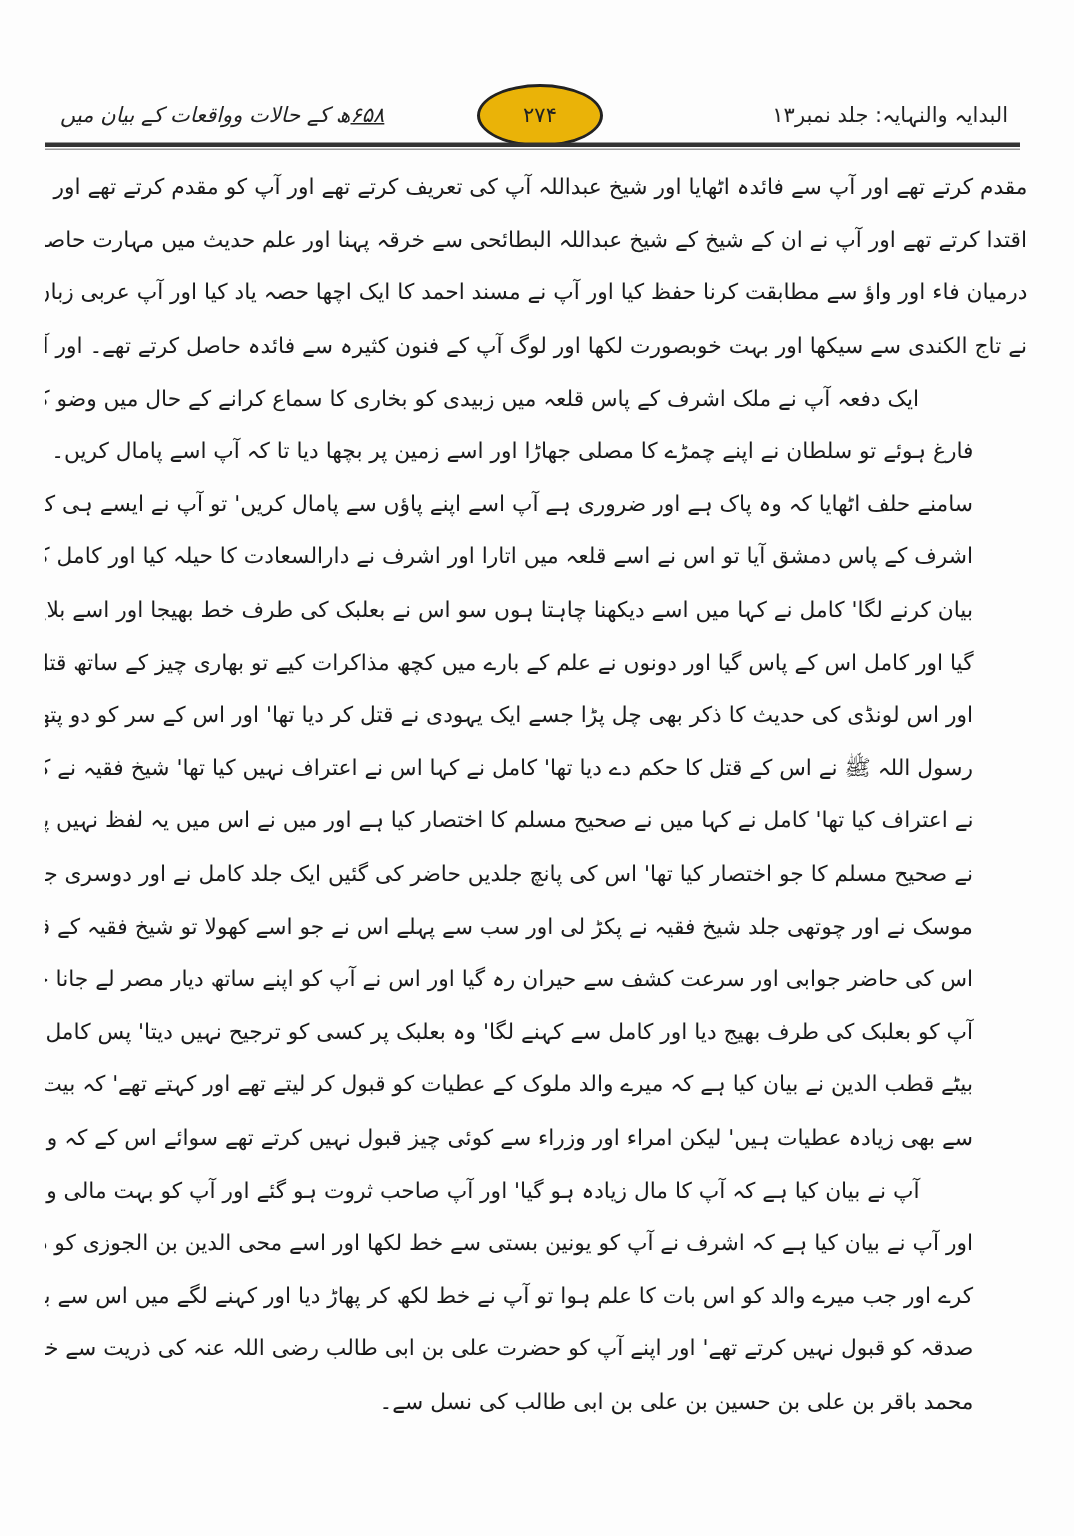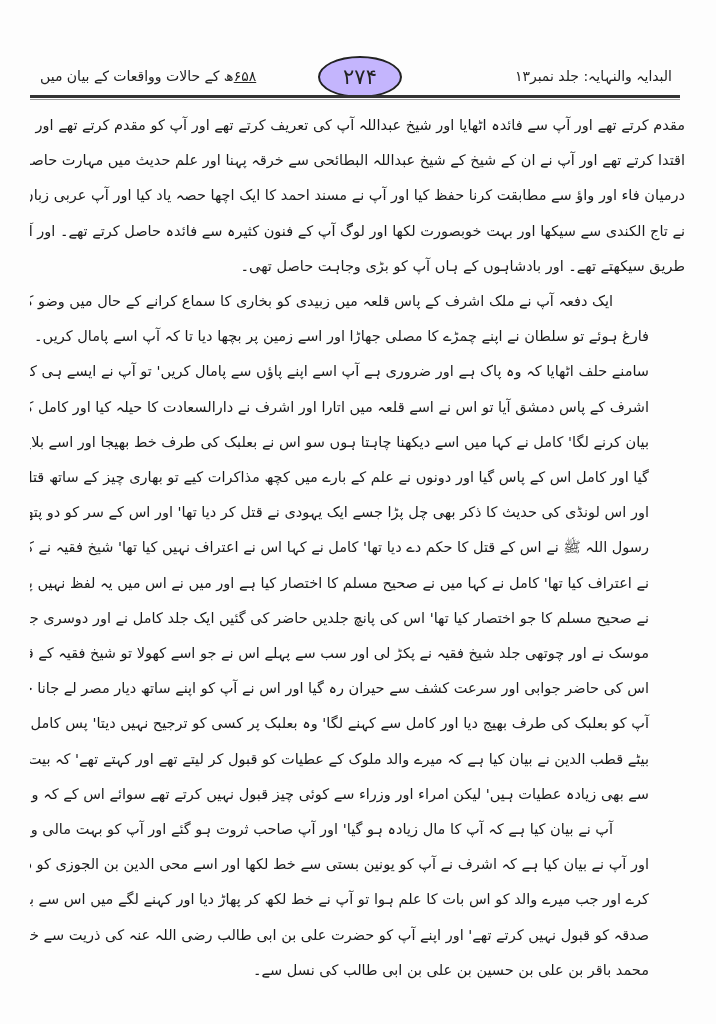--- a/index.html
+++ b/index.html
@@ -1,22 +1,22 @@
 <!DOCTYPE html>
 <html><head>
 <meta charset="utf-8">
 <style>
   html, body { margin: 0; padding: 0; background: #ffffff; }
   body { width: 716px; height: 1024px; position: relative; overflow: hidden; }
   .page { position: absolute; left: 0; top: 0; width: 716px; height: 1024px; background: #fdfdfd; }
   .header { position: absolute; left: 30px; top: 62px; width: 650px; height: 34px; direction: rtl; }
   .header-right { position: absolute; right: 8px; top: 6px; font-family: "DejaVu Sans", sans-serif; font-size: 14px; color: #222; margin-left: 44px; }
-  .header-left { position: absolute; left: 10px; top: 6px; font-family: "DejaVu Sans", sans-serif; font-size: 14px; color: #222; }
+  .header-left { position: absolute; left: 10px; top: 6px; font-family: "DejaVu Sans", sans-serif; font-size: 14px; color: #222; font-style: italic; }
   .header-left .year { text-decoration: underline; }
-  .page-num { position: absolute; left: 288px; top: -6px; width: 80px; height: 38px; border: 2px solid #222; border-radius: 50%; background: #c4b5fd; text-align: center; line-height: 38px; font-family: "DejaVu Sans", sans-serif; font-size: 21px; color: #222; direction: rtl; }
+  .page-num { position: absolute; left: 288px; top: -6px; width: 80px; height: 38px; border: 2px solid #222; border-radius: 50%; background: #eab308; text-align: center; line-height: 38px; font-family: "DejaVu Sans", sans-serif; font-size: 14px; color: #222; direction: rtl; }
   .rule { position: absolute; left: 30px; top: 95px; width: 650px; height: 3px; background: #333; }
   .rule2 { position: absolute; left: 30px; top: 99px; width: 650px; height: 1px; background: #999; }
   .body-text { position: absolute; left: 30px; top: 108px; width: 655px; direction: rtl; text-align: justify; font-family: "DejaVu Sans", sans-serif; font-size: 14.5px; line-height: 35.2px; color: #1a1a1a; }
   .para { margin: 0; }
   .para.indent { text-indent: 36px; }
   .line { display: block; text-align-last: justify; white-space: nowrap; overflow: hidden; }
   .line.last { text-align-last: right; }
 </style>
 </head>
 <body>
@@ -31,21 +31,20 @@
   </div>
   <div class="rule"></div>
   <div class="rule2"></div>
 
   <div class="body-text" id="body-text">
       <div class="para">
         <span class="line">مقدم کرتے تھے اور آپ سے فائدہ اٹھایا اور شیخ عبداللہ آپ کی تعریف کرتے تھے اور آپ کو مقدم کرتے تھے اور فتاویٰ میں آپ کی</span>
         <span class="line">اقتدا کرتے تھے اور آپ نے ان کے شیخ کے شیخ عبداللہ البطائحی سے خرقہ پہنا اور علم حدیث میں مہارت حاصل کی اور صحیحین کے</span>
         <span class="line">درمیان فاء اور واؤ سے مطابقت کرنا حفظ کیا اور آپ نے مسند احمد کا ایک اچھا حصہ یاد کیا اور آپ عربی زبان کو جانتے تھے اے آپ</span>
         <span class="line">نے تاج الکندی سے سیکھا اور بہت خوبصورت لکھا اور لوگ آپ کے فنون کثیرہ سے فائدہ حاصل کرتے تھے۔ اور آپ سے اچھے</span>
-        <span class="line last">طریق سیکھتے تھے۔ اور بادشاہوں کے ہاں آپ کو بڑی وجاہت حاصل تھی۔</span>
       </div>
       <div class="para indent">
         <span class="line" style="padding-right: 36px;">ایک دفعہ آپ نے ملک اشرف کے پاس قلعہ میں زبیدی کو بخاری کا سماع کرانے کے حال میں وضو کیا اور جب وضو سے</span>
         <span class="line">فارغ ہوئے تو سلطان نے اپنے چمڑے کا مصلی جھاڑا اور اسے زمین پر بچھا دیا تا کہ آپ اسے پامال کریں۔ اور سلطان نے آپ کے</span>
         <span class="line">سامنے حلف اٹھایا کہ وہ پاک ہے اور ضروری ہے آپ اسے اپنے پاؤں سے پامال کریں' تو آپ نے ایسے ہی کیا' اور کامل اپنے بھائی</span>
         <span class="line">اشرف کے پاس دمشق آیا تو اس نے اسے قلعہ میں اتارا اور اشرف نے دارالسعادت کا حیلہ کیا اور کامل کے سامنے شیخ فقیہ کے محاسن</span>
         <span class="line">بیان کرنے لگا' کامل نے کہا میں اسے دیکھنا چاہتا ہوں سو اس نے بعلبک کی طرف خط بھیجا اور اسے بلایا اور وہ دارالسعادت تک پہنچ</span>
         <span class="line">گیا اور کامل اس کے پاس گیا اور دونوں نے علم کے بارے میں کچھ مذاکرات کیے تو بھاری چیز کے ساتھ قتل کرنے کا مسئلہ شروع ہو گیا</span>
         <span class="line">اور اس لونڈی کی حدیث کا ذکر بھی چل پڑا جسے ایک یہودی نے قتل کر دیا تھا' اور اس کے سر کو دو پتھروں کے درمیان کچل دیا تھا سو</span>
         <span class="line">رسول اللہ ﷺ نے اس کے قتل کا حکم دے دیا تھا' کامل نے کہا اس نے اعتراف نہیں کیا تھا' شیخ فقیہ نے کہا صحیح مسلم میں ہے کہ اس</span>

